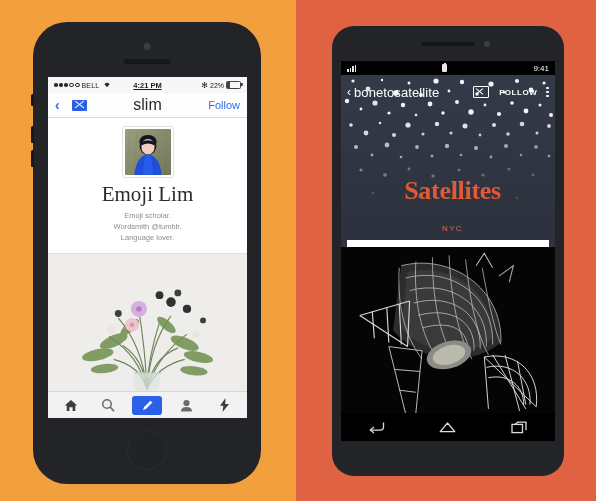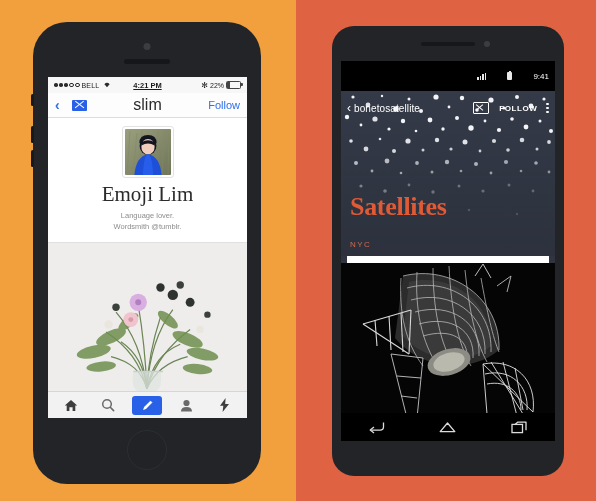--- a/index.html
+++ b/index.html
@@ -73,44 +73,44 @@
   .ios-tabbar{height:26px;background:#f2f2f2;border-top:1px solid #d6d6d6;
     display:flex;align-items:center;justify-content:space-around;flex:none;padding:0 4px;}
   .tab-ico{width:26px;height:18px;display:flex;align-items:center;justify-content:center;cursor:pointer;}
   .tab-ico svg{display:block;}
   .tab-compose{background:#2860e8;border-radius:3px;width:30px;height:19px;}
 
   
   .and-screen{position:absolute;left:341px;top:61px;width:214px;height:380px;
     overflow:hidden;display:flex;flex-direction:column;background:#2f3440;}
 
-  .and-statusbar{height:30px;background:#000;display:flex;align-items:center;
-    justify-content:flex-end;gap:21px;padding:0 6px;flex:none;}
+  .and-statusbar{height:14px;background:#000;display:flex;align-items:center;
+    justify-content:space-between;gap:21px;padding:0 6px;flex:none;}
   .and-sig{display:flex;align-items:flex-end;gap:1px;height:7px;}
   .and-sig i{width:1.6px;background:#e8e8e8;}
   .and-batt{width:5px;height:8px;background:#e8e8e8;border-radius:1px;position:relative;}
   .and-batt::before{content:"";position:absolute;top:-1.5px;left:1.5px;width:2px;height:1.5px;background:#e8e8e8;}
   .and-time{color:#fff;font-size:8px;}
 
   .and-header{position:relative;flex:none;height:165px;background:#2f3440;overflow:hidden;}
   .stars{position:absolute;inset:0;}
   .and-actionbar{position:absolute;top:8px;left:0;right:0;height:18px;
     display:flex;align-items:center;padding:0 6px;z-index:3;color:#fff;}
   .and-back{font-size:12px;line-height:1;margin-right:3px;cursor:pointer;}
-  .and-blogname{font-size:10px;letter-spacing:.1px;}
+  .and-blogname{font-size:13px;letter-spacing:.1px;}
   .and-mail{margin-left:auto;width:14px;height:10px;border:1.3px solid #fff;border-radius:1px;
     position:relative;overflow:hidden;cursor:pointer;}
   .and-mail::before,.and-mail::after{content:"";position:absolute;width:9px;height:1.2px;background:#fff;top:3.6px;left:1px;}
   .and-mail::before{transform:rotate(40deg);}
   .and-mail::after{transform:rotate(-40deg);}
   .and-follow{margin-left:10px;font-size:8px;font-weight:bold;letter-spacing:.6px;cursor:pointer;}
   .and-over{margin-left:9px;display:flex;flex-direction:column;gap:1.6px;cursor:pointer;}
   .and-over i{width:2.6px;height:2.6px;border-radius:50%;background:#fff;display:block;}
 
-  .and-titleblock{position:absolute;left:9px;right:0;top:103px;z-index:2;}
+  .and-titleblock{position:absolute;left:9px;right:0;top:103px;text-align:center;z-index:2;}
   .and-title{font-family:"Liberation Serif", serif;font-weight:bold;font-size:26px;
     color:#e05a36;line-height:1;letter-spacing:-.3px;}
   .and-sub{font-size:8px;color:#d06a4d;letter-spacing:1.4px;margin-top:20px;}
 
   .and-divider{height:7px;background:#2f3440;flex:none;padding:0 6px;box-sizing:border-box;}
   .and-divider i{display:block;height:100%;background:#fff;}
 
   .and-post{flex:1;background:#000;overflow:hidden;display:flex;}
   .and-post .photo{width:100%;height:100%;}
 
@@ -191,22 +191,23 @@
           <ellipse cx="23" cy="17" rx="8.4" ry="9" fill="#121520"></ellipse>
           <path d="M23 10 q6 0 6.6 8 q0 6-6.6 8 q-6.6-2-6.6-8 q.6-8 6.6-8z" fill="#f0cdbc"></path>
           <path d="M16.4 16.5 q6.6-4 13.2 0 l.2-3 q-6.6-4.6-13.6 0z" fill="#121520"></path>
           <path d="M14.4 14 q0-8 8.6-8 q8.6 0 8.6 8 l-1.6 1 q-1.6-6-7-6 q-5.4 0-7 6z" fill="#121520"></path>
           <path d="M23 25 q-12 2.5-13.6 21 h27.2 Q35 27.5 23 25z" fill="#1d4fd8"></path>
           <path d="M23 25 q-4.2 1-5.2 21 h10.4 Q27.2 26 23 25z" fill="#2a61f0" opacity=".75"></path>
         </svg>
       </div>
       <div class="pname">Emoji Lim</div>
       <div class="pbio">
+        <div>Emoji scholar.</div>
+        <div>Wordsmith @tumblr.</div>
         <div>Language lover.</div>
-        <div>Wordsmith @tumblr.</div>
       </div>
     </div>
 
     <div class="ios-post">
       <svg class="photo" viewBox="0 0 199 120" preserveAspectRatio="xMidYMid slice">
         <rect width="199" height="120" fill="#eeedeb"></rect>
         <g stroke="#5d7a45" stroke-width="1" fill="none" opacity=".9">
           <path d="M99 118 C96 92 88 72 74 56"></path>
             <path d="M99 118 C101 90 108 70 120 54"></path>
           <path d="M99 118 C98 94 96 74 92 50"></path>

